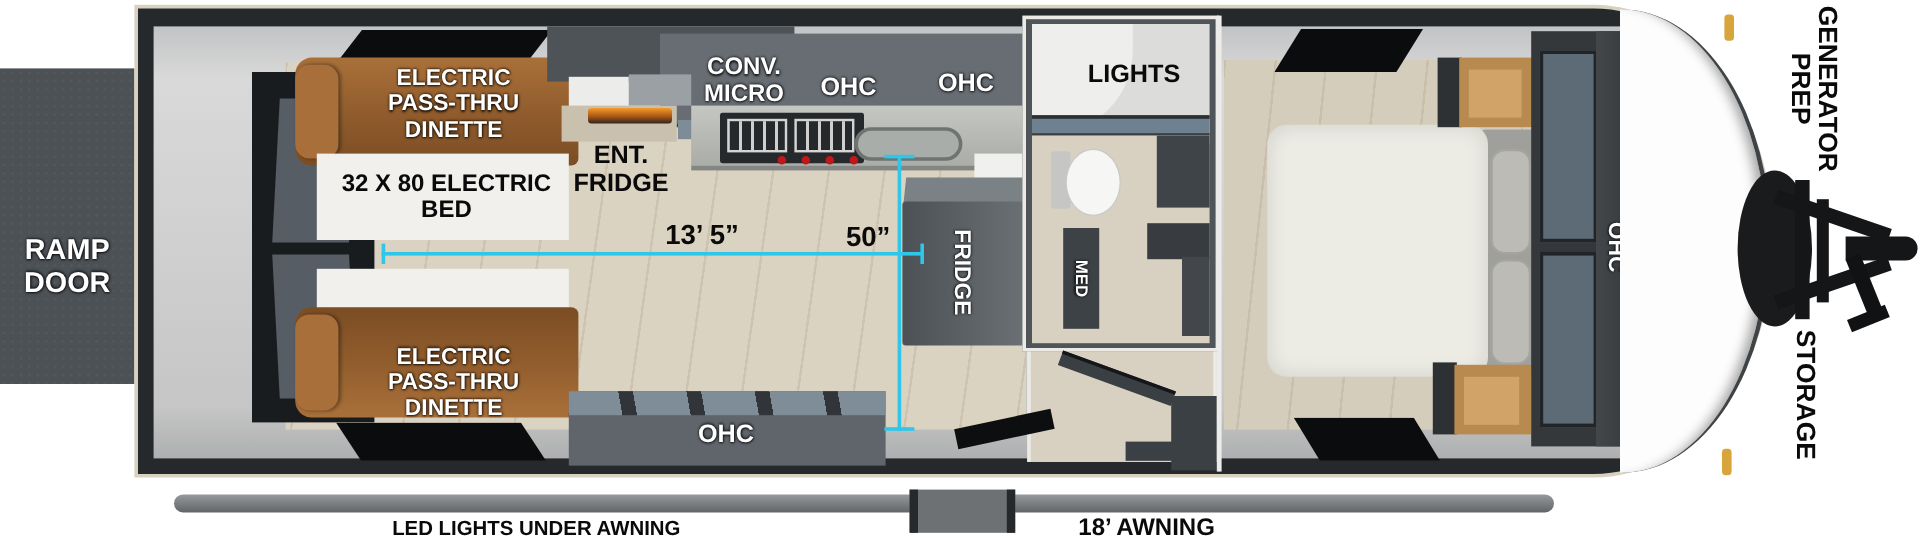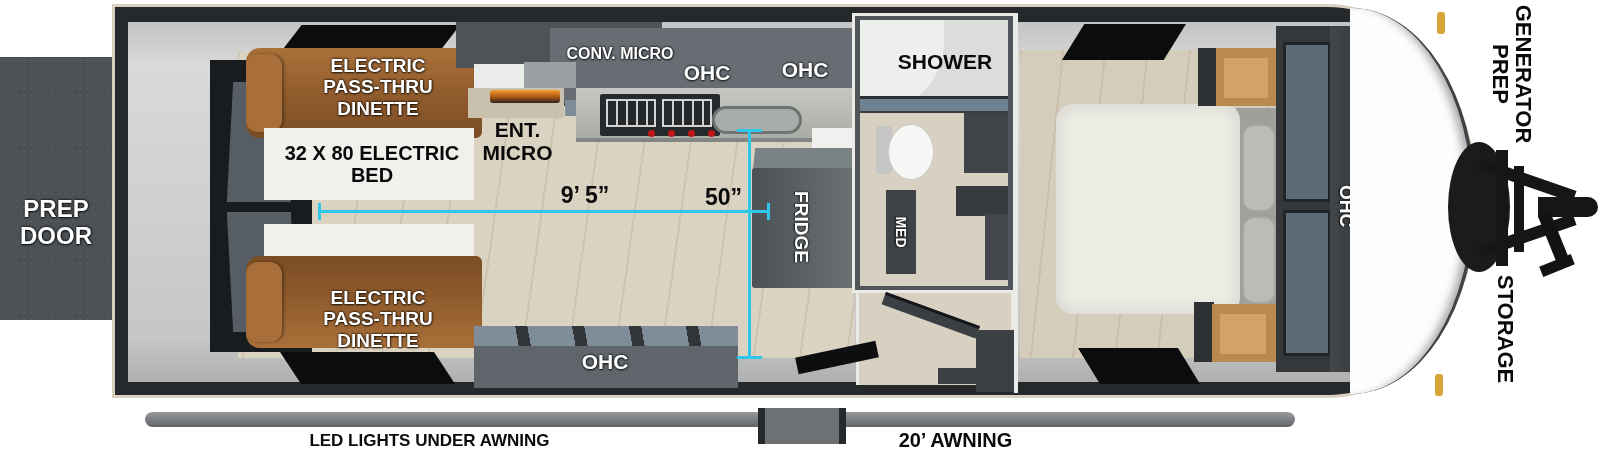--- a/index.html
+++ b/index.html
@@ -15,21 +15,21 @@
   .vlb{color:#0a0a0a;}
   .cyan{background:#2ec6e9;}
 </style>
 </head>
 <body>
 
 <div id="canvas">
 
   <div class="abs" style="left:0;top:57px;width:112px;height:263px;background:#4c5156;
               background-image:radial-gradient(rgba(255,255,255,.05) 1px,transparent 1px);background-size:7px 7px;"></div>
-  <div class="wl" style="left:6px;top:196px;width:100px;font-size:24px;">PREP DOOR</div>
+  <div class="wl" style="left:6px;top:196px;width:100px;font-size:24px;">RAMP DOOR</div>
 
   <div class="abs" style="left:112px;top:4px;width:1366px;height:394px;background:#26292c;
               border:3px solid #d8d1c0;border-radius:0 150px 150px 0 / 0 197px 197px 0;"></div>
   <div class="abs" style="left:128px;top:22px;width:1230px;height:360px;
               background:linear-gradient(180deg,#c2c3c5 0%,#d9d9d9 12%,#d0d0d0 50%,#c6c6c6 88%,#aeafb0 100%);"></div>
   <div class="abs" style="left:238px;top:52px;width:617px;height:306px;background:#dbd3c2;
               background-image:repeating-linear-gradient(98deg,rgba(120,100,70,.14) 0 2px,transparent 2px 46px);"></div>
 
   <div class="abs" style="left:210px;top:60px;width:102px;height:292px;background:#191c1f;"></div>
   <div class="abs" style="left:230px;top:82px;width:64px;height:120px;background:#565d64;transform:skewX(-3deg);"></div>
@@ -56,24 +56,24 @@
 
   <div class="abs" style="left:456px;top:22px;width:206px;height:46px;background:#4d5357;"></div>
   <div class="abs" style="left:550px;top:28px;width:305px;height:78px;background:#676d73;border-bottom:3px solid #3d4144;"></div>
   <div class="abs" style="left:565px;top:100px;width:285px;height:16px;
               background:repeating-linear-gradient(100deg,#7e8c97 0 40px,#2f3337 40px 52px);"></div>
   <div class="abs" style="left:474px;top:64px;width:50px;height:25px;background:#ececea;"></div>
   <div class="abs" style="left:524px;top:62px;width:52px;height:26px;background:#9aa0a4;"></div>
   <div class="abs" style="left:468px;top:88px;width:96px;height:30px;background:#c9c1ad;"></div>
   <div class="abs" style="left:490px;top:90px;width:70px;height:13px;border-radius:3px;
               background:linear-gradient(180deg,#f59b2e 0%,#a85612 55%,#2a2326 100%);"></div>
-  <div class="wl" style="left:565px;top:45px;width:110px;font-size:16px;">CONV. MICRO</div>
+  <div class="wl" style="left:565px;top:45px;width:110px;font-size:20px;">CONV. MICRO</div>
   <div class="wl" style="left:672px;top:61px;width:70px;font-size:21px;">OHC</div>
   <div class="wl" style="left:770px;top:58px;width:70px;font-size:21px;">OHC</div>
-  <div class="bl" style="left:460px;top:119px;width:115px;font-size:21px;">ENT. MICRO</div>
+  <div class="bl" style="left:460px;top:119px;width:115px;font-size:21px;">ENT. FRIDGE</div>
 
   <div class="abs" style="left:576px;top:88px;width:280px;height:54px;border-bottom:4px solid #838682;
               background:linear-gradient(180deg,#c4c7c2,#a9aca7);"></div>
   <div class="abs" style="left:600px;top:94px;width:120px;height:42px;background:#26292c;border-radius:2px;"></div>
   <div class="abs" style="left:606px;top:99px;width:50px;height:28px;border:2px solid #d4d4d4;
               background:repeating-linear-gradient(90deg,transparent 0 8px,#cfcfcf 8px 10px);"></div>
   <div class="abs" style="left:662px;top:99px;width:50px;height:28px;border:2px solid #d4d4d4;
               background:repeating-linear-gradient(90deg,transparent 0 8px,#cfcfcf 8px 10px);"></div>
   <div class="abs" style="left:648px;top:130px;width:76px;height:7px;display:flex;gap:13px;">
     <i style="width:7px;height:7px;border-radius:50%;background:#c01818;"></i>
@@ -100,21 +100,21 @@
   <div class="abs" style="left:860px;top:96px;width:148px;height:17px;background:#6d8191;
               border-top:3px solid #2c3033;border-bottom:2px solid #3a3e41;"></div>
   <div class="abs" style="left:860px;top:113px;width:148px;height:173px;background:#d8d0c0;"></div>
   <div class="abs" style="left:964px;top:113px;width:44px;height:60px;background:#3f4448;"></div>
   <div class="abs" style="left:956px;top:186px;width:52px;height:30px;background:#383c40;"></div>
   <div class="abs" style="left:985px;top:214px;width:23px;height:66px;background:#43474b;"></div>
   <div class="abs" style="left:876px;top:126px;width:16px;height:48px;background:#c6c6c4;border-radius:3px;"></div>
   <div class="abs" style="left:888px;top:124px;width:46px;height:56px;background:#f6f6f4;border:1px solid #c9c9c7;border-radius:50%;"></div>
   <div class="abs" style="left:886px;top:190px;width:30px;height:84px;background:#3d4246;"></div>
   <div class="vl vlw" style="left:901px;top:232px;font-size:14px;white-space:nowrap;">MED</div>
-  <div class="bl" style="left:880px;top:51px;width:130px;font-size:21px;">SHOWER</div>
+  <div class="bl" style="left:880px;top:51px;width:130px;font-size:21px;">LIGHTS</div>
 
   <div class="abs" style="left:856px;top:293px;width:158px;height:92px;background:#d8d0c0;
               border-left:3px solid #eceae6;border-right:3px solid #eceae6;"></div>
   <div class="abs" style="left:886px;top:292px;width:100px;height:13px;background:#3a3f43;border-top:3px solid #14161a;
               transform:rotate(20deg);transform-origin:left top;"></div>
   <div class="abs" style="left:976px;top:330px;width:38px;height:62px;background:#3b4044;"></div>
   <div class="abs" style="left:938px;top:368px;width:42px;height:16px;background:#3b4044;"></div>
   <div class="abs" style="left:796px;top:349px;width:82px;height:17px;background:#0c0e10;transform:rotate(-12deg);"></div>
 
   <div class="abs" style="left:1014px;top:13px;width:4px;height:380px;background:#ebebe9;"></div>
@@ -156,25 +156,25 @@
   <div class="abs" style="left:1538px;top:197px;width:60px;height:20px;background:#141618;border-radius:0 10px 10px 0;z-index:6;"></div>
   <div class="abs" style="left:1548px;top:212px;width:13px;height:56px;background:#101214;transform:rotate(-22deg);z-index:6;"></div>
   <div class="abs" style="left:1540px;top:260px;width:34px;height:11px;background:#101214;transform:rotate(-22deg);z-index:6;"></div>
   <div class="vl vlb" style="left:1512px;top:74px;width:150px;font-size:22px;z-index:8;">GENERATOR PREP</div>
   <div class="vl vlb" style="left:1505px;top:329px;font-size:22px;white-space:nowrap;z-index:8;">STORAGE</div>
 
   <div class="abs" style="left:145px;top:412px;width:1150px;height:15px;border-radius:8px;
               background:linear-gradient(180deg,#97999c,#626568);"></div>
   <div class="abs" style="left:758px;top:408px;width:88px;height:36px;background:#6d7174;
               border-left:7px solid #26292c;border-right:7px solid #26292c;z-index:3;"></div>
-  <div class="bl" style="left:292px;top:432px;width:275px;font-size:17px;">LED LIGHTS UNDER AWNING</div>
-  <div class="bl" style="left:868px;top:430px;width:175px;font-size:20px;">20’ AWNING</div>
+  <div class="bl" style="left:292px;top:432px;width:275px;font-size:17px;text-align:right;">LED LIGHTS UNDER AWNING</div>
+  <div class="bl" style="left:868px;top:430px;width:175px;font-size:20px;">18’ AWNING</div>
 
   <div class="abs cyan" style="left:318px;top:210px;width:452px;height:3px;z-index:9;"></div>
   <div class="abs cyan" style="left:318px;top:203px;width:3px;height:17px;z-index:9;"></div>
   <div class="abs cyan" style="left:767px;top:203px;width:3px;height:17px;z-index:9;"></div>
   <div class="abs cyan" style="left:748px;top:131px;width:3px;height:228px;z-index:9;"></div>
   <div class="abs cyan" style="left:737px;top:129px;width:25px;height:3px;z-index:9;"></div>
   <div class="abs cyan" style="left:737px;top:356px;width:25px;height:3px;z-index:9;"></div>
-  <div class="bl" style="left:525px;top:183px;width:120px;font-size:23px;z-index:9;">9’ 5”</div>
+  <div class="bl" style="left:525px;top:183px;width:120px;font-size:23px;z-index:9;">13’ 5”</div>
   <div class="bl" style="left:688px;top:185px;width:54px;font-size:23px;text-align:right;z-index:9;">50”</div>
 
 </div>
 
 </body></html>

